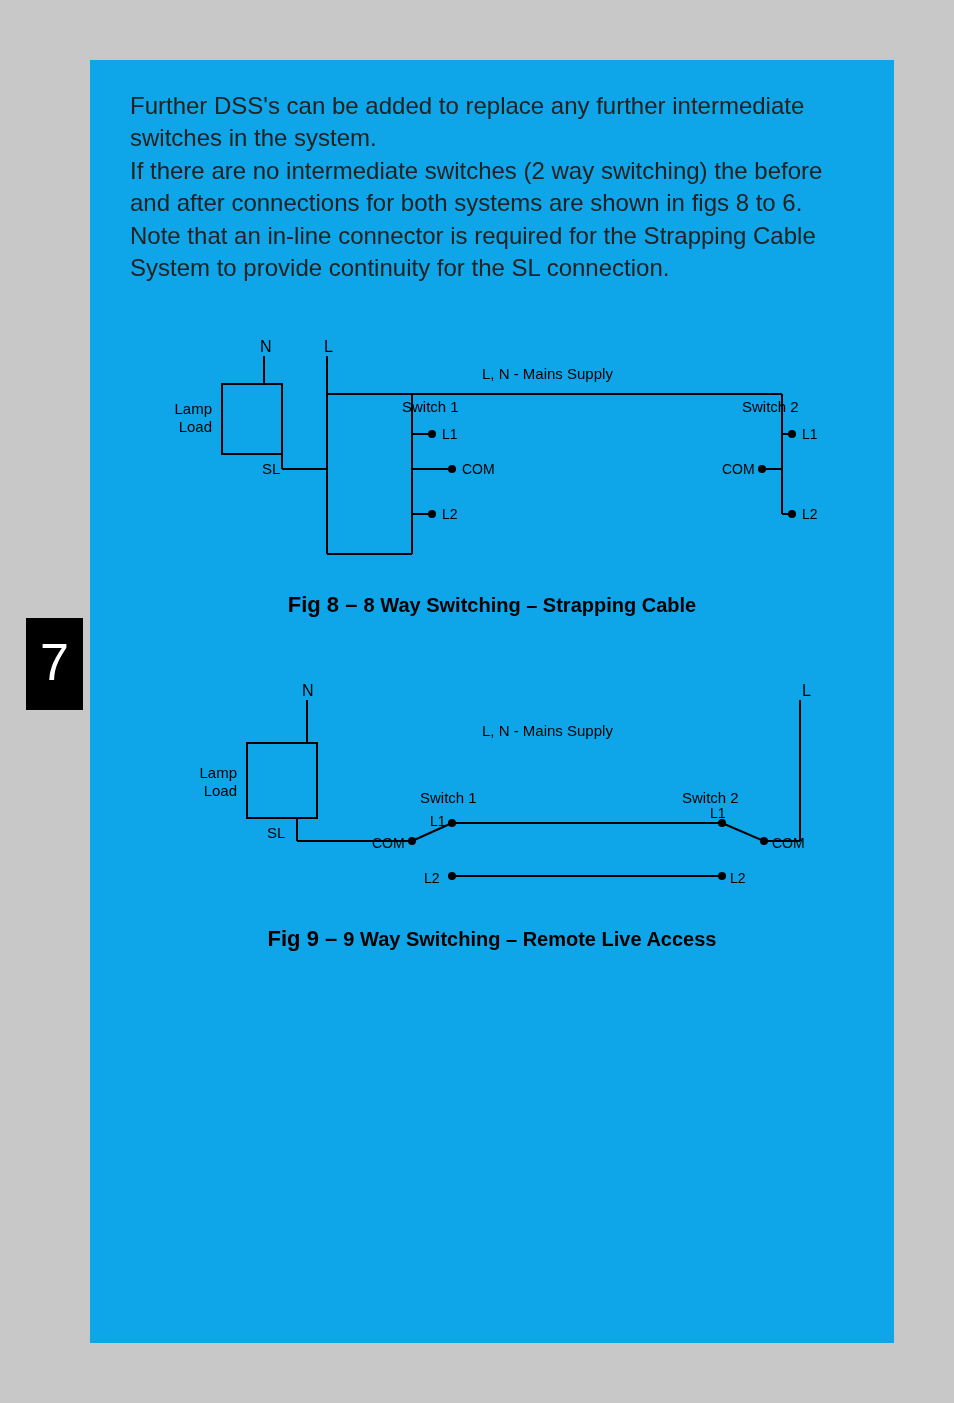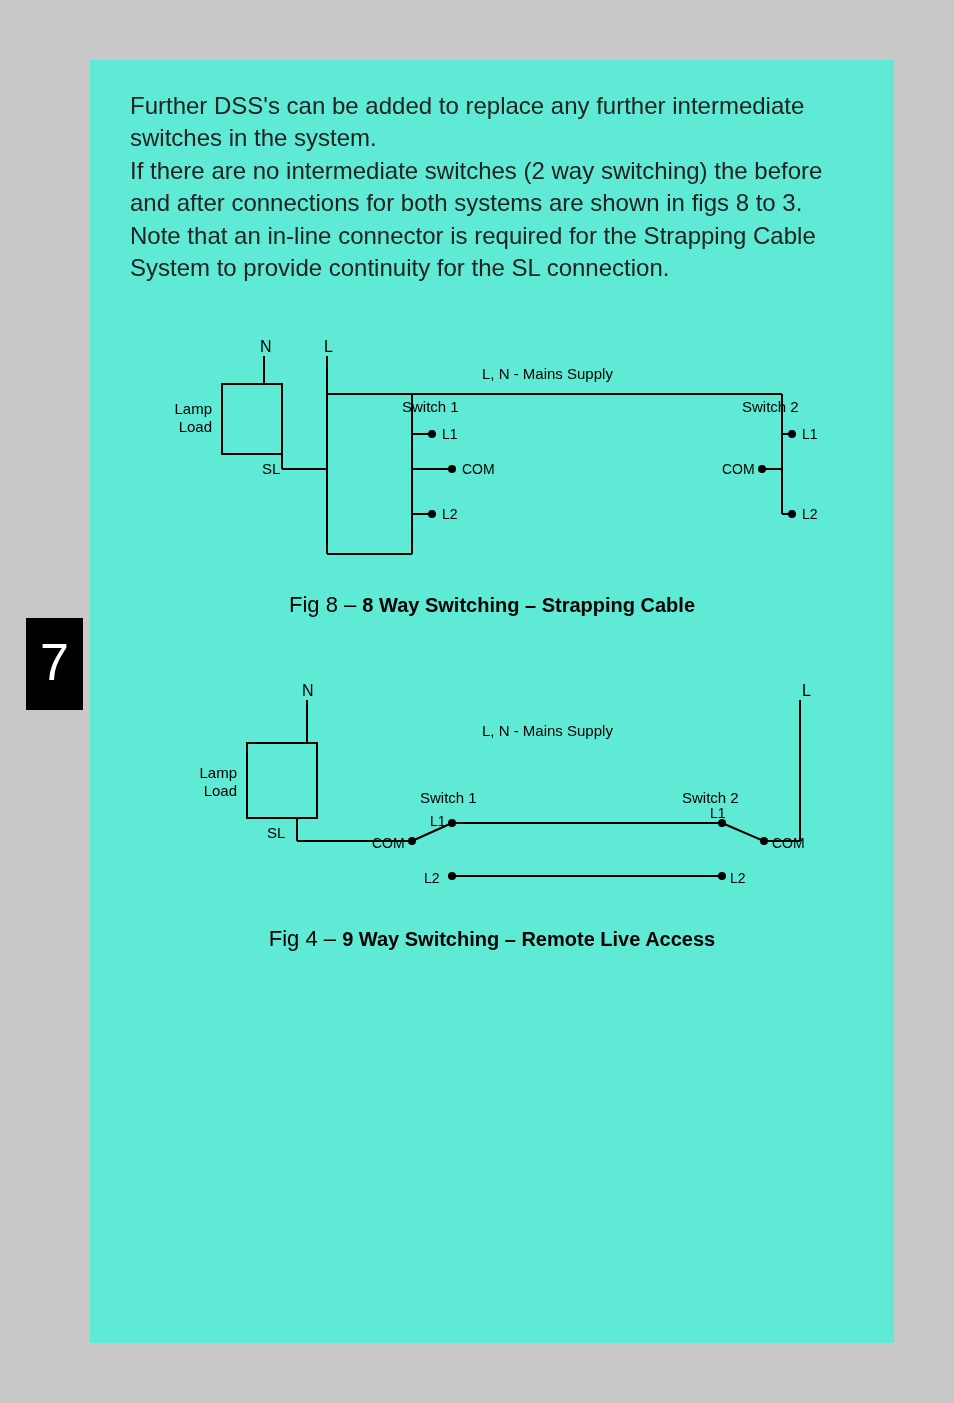--- a/index.html
+++ b/index.html
@@ -5,21 +5,21 @@
   * { box-sizing: border-box; margin: 0; padding: 0; }
   body {
     background: #c8c8c8;
     font-family: Arial, Helvetica, sans-serif;
     width: 954px;
     height: 1403px;
     position: relative;
     padding: 60px 60px 60px 90px;
   }
   .page {
-    background: #5eead4;
+    background: #0ea5e9;
     width: 100%;
     height: 100%;
     padding: 30px 40px 40px 40px;
     position: relative;
   }
   .body-text {
     font-size: 24px;
     line-height: 1.35;
     color: #222;
     margin-bottom: 50px;
@@ -38,32 +38,32 @@
     font-family: Arial, sans-serif;
   }
   .figure-block {
     text-align: center;
     margin-bottom: 60px;
   }
   .caption {
     font-size: 22px;
     margin-top: 18px;
   }
-  .caption .fig-label { font-weight: 400; }
+  .caption .fig-label { font-weight: 700; }
   .caption .fig-desc { font-weight: 700; font-size: 20px; }
   svg { display: block; margin: 0 auto; }
   text { font-family: Arial, sans-serif; }
 </style>
 </head>
 <body>
 
 <div class="page">
   <div class="body-text">
     <span>Further DSS's can be added to replace any further intermediate switches in the system.</span><br>
-    <span>If there are no intermediate switches (2 way switching) the before and after connections for both systems are shown in figs 8 to 3. Note that an in-line connector is required for the Strapping Cable System to provide continuity for the SL connection.</span>
+    <span>If there are no intermediate switches (2 way switching) the before and after connections for both systems are shown in figs 8 to 6. Note that an in-line connector is required for the Strapping Cable System to provide continuity for the SL connection.</span>
   </div>
 
   <div class="figure-block">
     <svg width="680" height="240" viewBox="0 0 680 240">
 
       <text x="108" y="18" font-size="16">N</text>
       <text x="172" y="18" font-size="16">L</text>
 
       <text x="60" y="80" font-size="15" text-anchor="end">Lamp</text>
       <text x="60" y="98" font-size="15" text-anchor="end">Load</text>
@@ -153,20 +153,20 @@
       <circle cx="570" cy="145" r="4"></circle>
       <text x="620" y="170" font-size="14">COM</text>
       <circle cx="612" cy="163" r="4"></circle>
       <text x="578" y="205" font-size="14">L2</text>
       <circle cx="570" cy="198" r="4"></circle>
       <line x1="570" y1="145" x2="612" y2="163" stroke="#000" stroke-width="2"></line>
       <line x1="612" y1="163" x2="648" y2="163" stroke="#000" stroke-width="2"></line>
       <line x1="648" y1="148" x2="648" y2="163" stroke="#000" stroke-width="2"></line>
     </svg>
     <div class="caption">
-      <span class="fig-label">Fig 4 – </span><span class="fig-desc">9 Way Switching – Remote Live Access</span>
+      <span class="fig-label">Fig 9 – </span><span class="fig-desc">9 Way Switching – Remote Live Access</span>
     </div>
   </div>
 </div>
 
 <div class="page-tab">
   <span>7</span>
 </div>
 
 </body></html>

